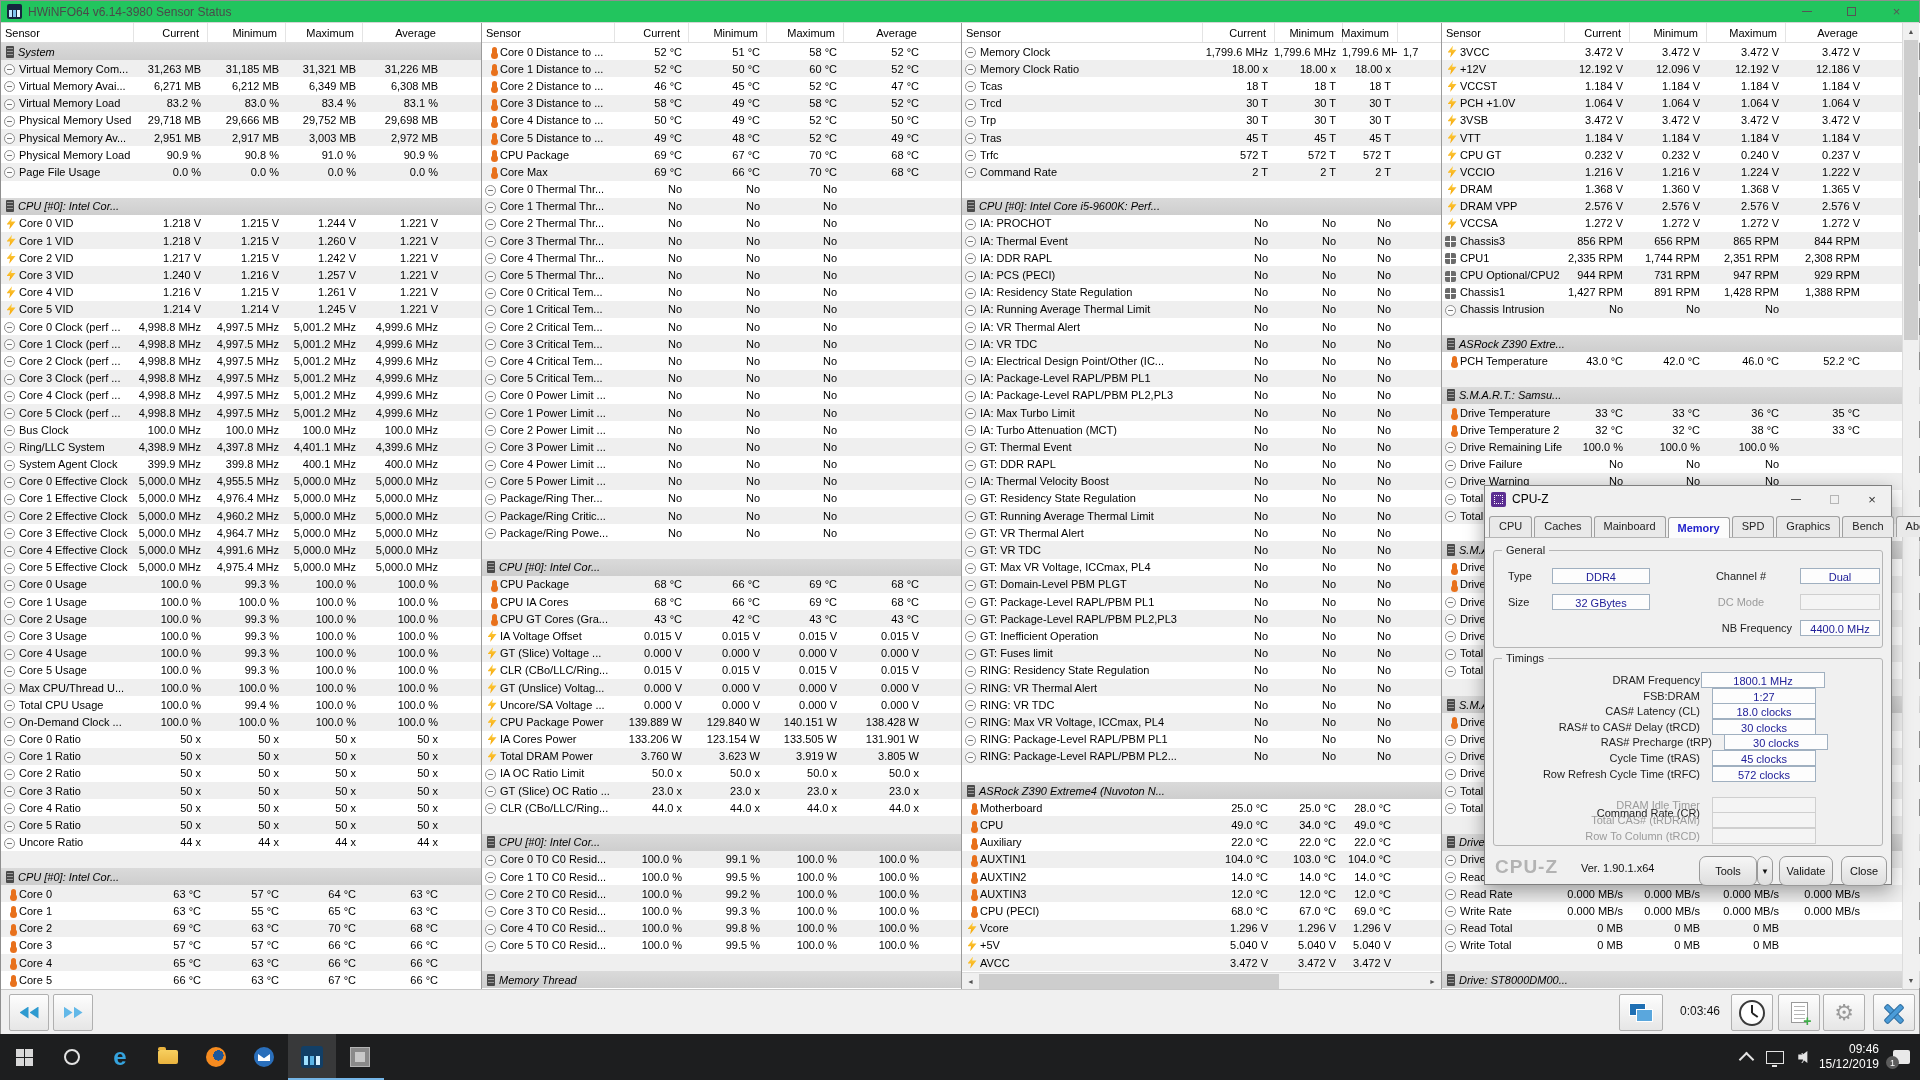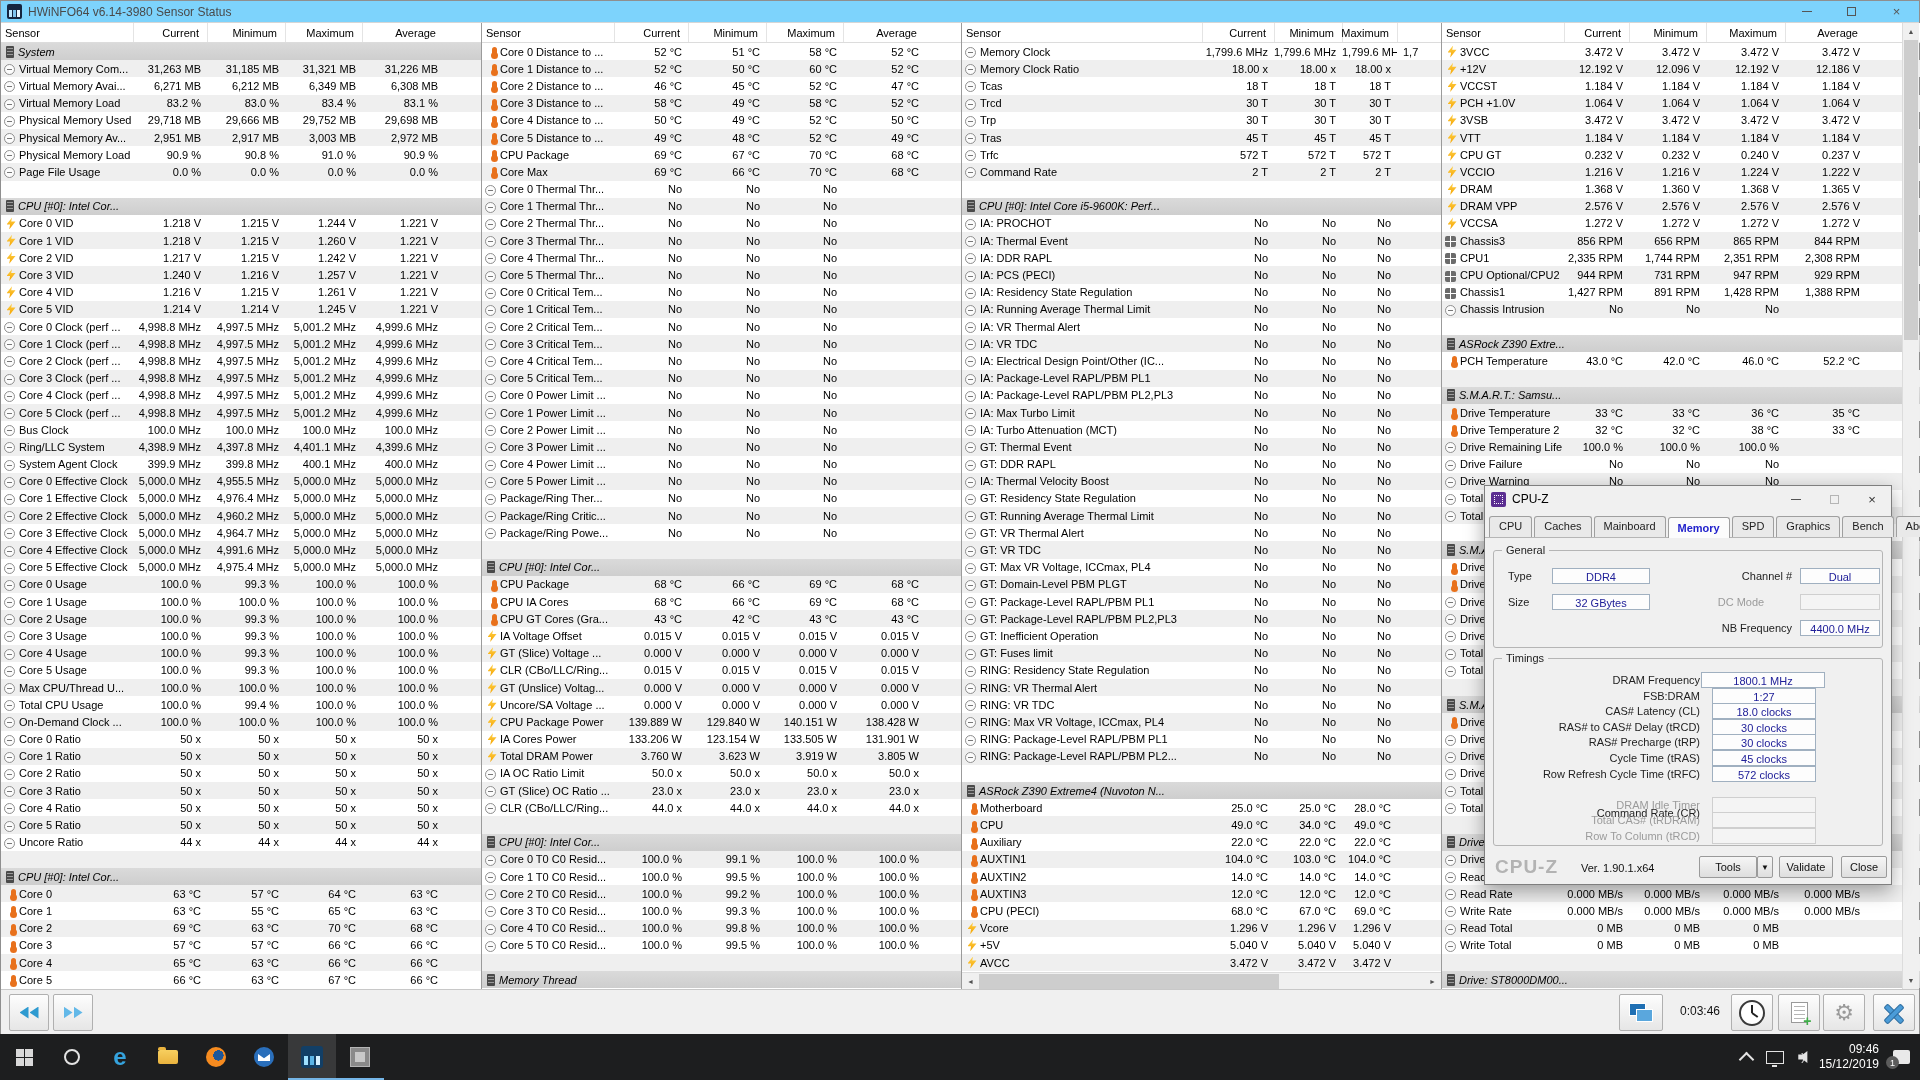--- a/index.html
+++ b/index.html
@@ -1,19 +1,19 @@
 <!DOCTYPE html>
 <html><head>
 <meta charset="utf-8">
 <style>
   html,body{margin:0;padding:0;width:1920px;height:1080px;overflow:hidden;
     font-family:"Liberation Sans","DejaVu Sans",sans-serif;background:#f0f0f0;}
   
   #hwinfo{position:absolute;inset:0 0 46px 0;background:#fff;border:1px solid #8f8f8f;box-sizing:border-box;}
-  #titlebar{position:absolute;top:0;left:0;right:0;height:22px;background:#7dd3fc;border-bottom:1px solid #d6d6d6;
+  #titlebar{position:absolute;top:0;left:0;right:0;height:22px;background:#22c55e;border-bottom:1px solid #d6d6d6;
     display:flex;align-items:center;gap:6px;padding-left:6px;box-sizing:border-box;}
   #titlebar .apptitle{font-size:12px;color:#4a4a4a;}
   .hwico{width:15px;height:15px;background:#16253f;border-radius:2px;position:relative;flex:none;}
   .hwico::after{content:"";position:absolute;left:2px;right:2px;bottom:2px;height:7px;
     background:linear-gradient(90deg,#bfe8ff 0 3px,transparent 3px 4px,#7fc4ef 4px 7px,transparent 7px 8px,#e8f6ff 8px 11px);}
   #winbtns{margin-left:auto;display:flex;height:100%;}
   .wbtn{width:45px;height:100%;display:flex;align-items:center;justify-content:center;color:#555;}
   .g-min{width:10px;height:1px;background:#555;}
   .g-max{width:9px;height:9px;border:1px solid #555;box-sizing:border-box;}
   .g-x{font-size:13px;line-height:1;}
@@ -96,21 +96,21 @@
   .group .glabel{position:absolute;top:-7px;left:8px;background:#f0f0f0;padding:0 4px;color:#222;}
   #g-general{top:64px;height:96px;}
   #g-timings{top:172px;height:186px;}
   .gl-row{position:absolute;height:18px;display:flex;align-items:center;}
   .flabel{color:#222;} .flabel.dis{color:#9b9b9b;}
   .fbox{border:1px solid #a0b0c0;background:#fdfdfd;color:#202099;text-align:center;height:16px;line-height:16px;box-sizing:border-box;}
   .fbox.dis{border-color:#cfcfcf;background:#f4f4f4;}
   #cpuzfooter{position:absolute;left:0;right:0;bottom:0;height:34px;}
   #czlogo{position:absolute;left:10px;top:6px;font-size:19px;font-weight:bold;color:#b3b3b3;letter-spacing:1px;}
   #czver{position:absolute;left:96px;top:12px;font-size:11px;color:#111;}
-  .cbutton{position:absolute;top:6px;height:22px;border:1px solid #9a9a9a;border-radius:2px;
+  .cbutton{position:absolute;top:6px;height:30px;border:1px solid #9a9a9a;border-radius:7px;
     background:linear-gradient(#f6f6f6,#dedede);display:flex;align-items:center;justify-content:center;color:#111;box-sizing:border-box;}
   #btn-tools{left:214px;width:58px;} #tools-arrow{left:272px;width:16px;font-size:8px;}
   #btn-validate{left:294px;width:54px;} #btn-close{left:356px;width:46px;}
   
   #taskbar{position:absolute;left:0;right:0;bottom:0;height:46px;background:#1d1e1f;display:flex;align-items:stretch;z-index:30;}
   .tb-item{display:flex;align-items:center;justify-content:center;width:48px;flex:none;}
   #startbtn .winlogo{width:17px;height:17px;
     background:linear-gradient(#d9d9d9,#d9d9d9) 0 0/8px 8px no-repeat,linear-gradient(#d9d9d9,#d9d9d9) 9px 0/8px 8px no-repeat,
     linear-gradient(#d9d9d9,#d9d9d9) 0 9px/8px 8px no-repeat,linear-gradient(#d9d9d9,#d9d9d9) 9px 9px/8px 8px no-repeat;}
   #searchbox{width:444px;background:#fff;border:1px solid #8a8a8a;box-sizing:border-box;display:flex;align-items:center;gap:10px;padding-left:12px;flex:none;}
@@ -1881,21 +1881,21 @@
     <div id="general-fields">
         <div class="gl-row" style="left: 14px; top: 16px; width: 200px;">
           <span class="flabel" style="width: 44px;">Type</span>
           <span class="fbox" style="position: absolute; left: 44px; width: 98px;">DDR4</span>
         </div>
         <div class="gl-row" style="left: 14px; top: 42px; width: 200px;">
           <span class="flabel" style="width: 44px;">Size</span>
           <span class="fbox" style="position: absolute; left: 44px; width: 98px;">32 GBytes</span>
         </div>
         <div class="gl-row" style="left: 196px; top: 16px; width: 194px;">
-          <span class="flabel" style="width: 108px; text-align: right; padding-right: 6px; box-sizing: border-box;">Channel #</span>
+          <span class="flabel" style="width: 108px; text-align: center; padding-right: 6px; box-sizing: border-box;">Channel #</span>
           <span class="fbox" style="position: absolute; left: 110px; width: 80px;">Dual</span>
         </div>
         <div class="gl-row" style="left: 196px; top: 42px; width: 194px;">
           <span class="flabel dis" style="width: 108px; text-align: center; padding-right: 6px; box-sizing: border-box;">DC Mode</span>
           <span class="fbox dis" style="position: absolute; left: 110px; width: 80px;"></span>
         </div>
         <div class="gl-row" style="left: 196px; top: 68px; width: 194px;">
           <span class="flabel" style="width: 108px; text-align: right; padding-right: 6px; box-sizing: border-box;">NB Frequency</span>
           <span class="fbox" style="position: absolute; left: 110px; width: 80px;">4400.0 MHz</span>
         </div>
@@ -1914,21 +1914,21 @@
           <span class="fbox" style="position: absolute; left: 210px; width: 104px;">1:27</span>
         </div>
         <div class="gl-row" style="left: 8px; top: 43.2px; width: 376px;">
           <span class="flabel" style="width: 204px; text-align: right; padding-right: 6px; box-sizing: border-box;">CAS# Latency (CL)</span>
           <span class="fbox" style="position: absolute; left: 210px; width: 104px;">18.0 clocks</span>
         </div>
         <div class="gl-row" style="left: 8px; top: 58.8px; width: 376px;">
           <span class="flabel" style="width: 204px; text-align: right; padding-right: 6px; box-sizing: border-box;">RAS# to CAS# Delay (tRCD)</span>
           <span class="fbox" style="position: absolute; left: 210px; width: 104px;">30 clocks</span>
         </div>
-        <div class="gl-row" style="left: 8px; top: 74.4px; width: 376px;">
+        <div class="gl-row" style="left: 20px; top: 74.4px; width: 376px;">
           <span class="flabel" style="width: 204px; text-align: right; padding-right: 6px; box-sizing: border-box;">RAS# Precharge (tRP)</span>
           <span class="fbox" style="position: absolute; left: 210px; width: 104px;">30 clocks</span>
         </div>
         <div class="gl-row" style="left: 8px; top: 90px; width: 376px;">
           <span class="flabel" style="width: 204px; text-align: right; padding-right: 6px; box-sizing: border-box;">Cycle Time (tRAS)</span>
           <span class="fbox" style="position: absolute; left: 210px; width: 104px;">45 clocks</span>
         </div>
         <div class="gl-row" style="left: 8px; top: 105.6px; width: 376px;">
           <span class="flabel" style="width: 204px; text-align: right; padding-right: 6px; box-sizing: border-box;">Row Refresh Cycle Time (tRFC)</span>
           <span class="fbox" style="position: absolute; left: 210px; width: 104px;">572 clocks</span>

